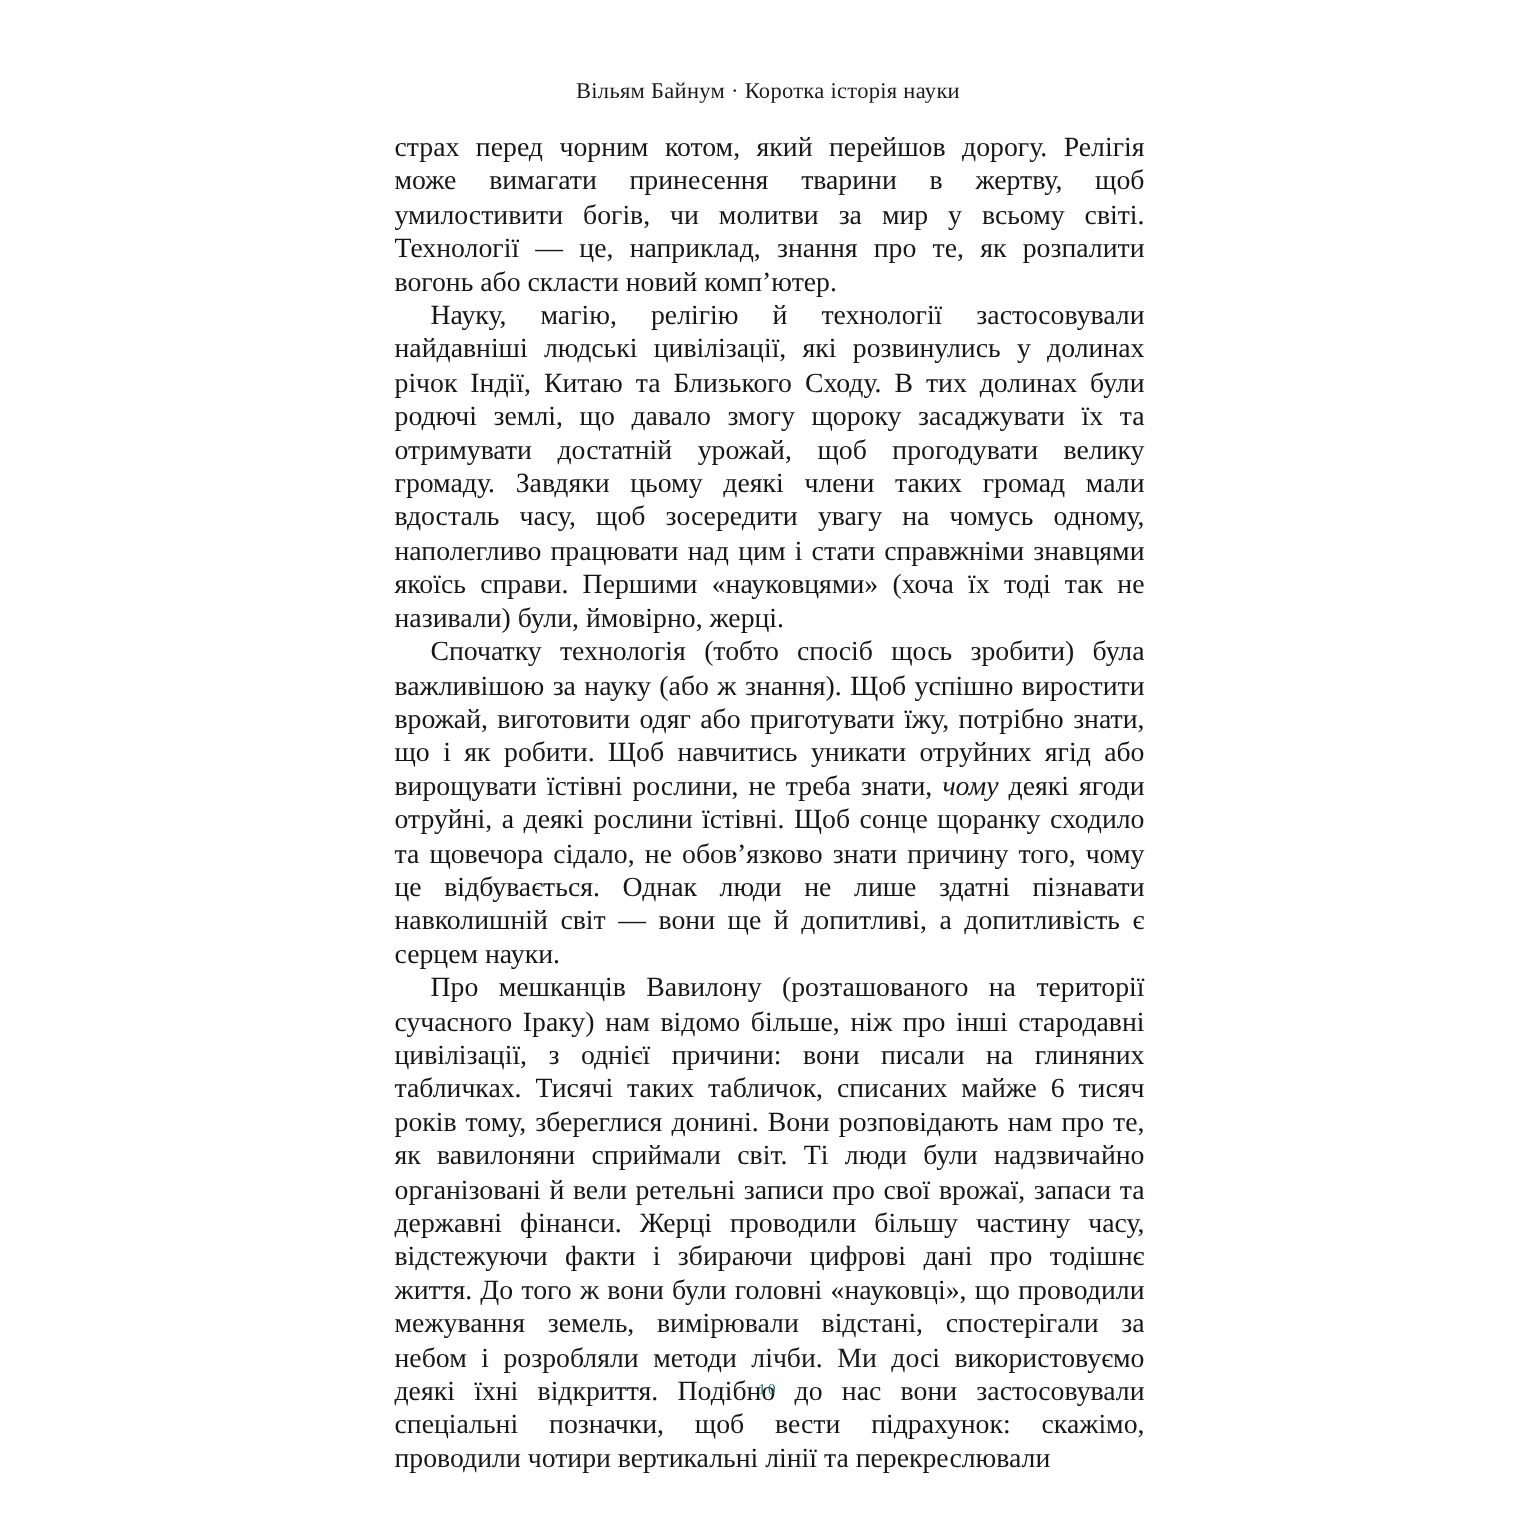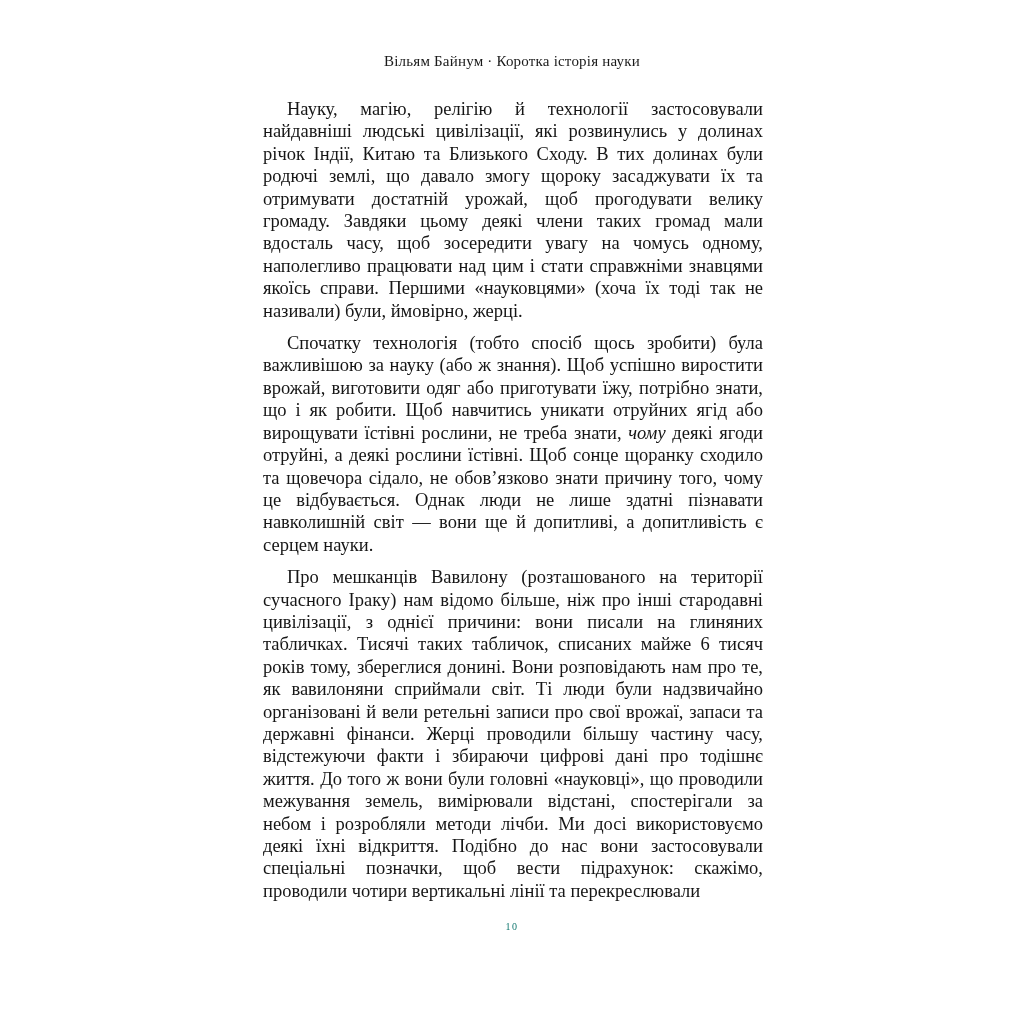--- a/index.html
+++ b/index.html
@@ -35,41 +35,42 @@
     left: 263px;
     width: 500px;
     font-size: 18.5px;
     line-height: 22.4px;
     text-align: justify;
     color: #161616;
     hyphens: auto;
     -webkit-hyphens: auto;
   }
   .para { text-indent: 0; }
-  .para.indent { text-indent: 24px; margin-top: 10px; }
+  .para.indent { text-indent: 24px; }
   .para em { }
   .page-number {
     position: absolute;
     top: 921px;
     left: 0;
     width: 100%;
     text-align: center;
     font-size: 10px;
     letter-spacing: 1.5px;
     color: #0f766e;
   }
 </style>
 </head>
 <body>
 
 <div class="page">
 
   <div class="running-head">Вільям Байнум · Коротка історія науки</div>
 
   <div class="text-block" lang="uk">
+    <p class="para">страх перед чорним котом, який перейшов дорогу. Релігія може вимагати принесення тварини в жертву, щоб умилостивити богів, чи молитви за мир у всьому світі. Технології — це, наприклад, знання про те, як розпалити вогонь або скласти новий комп’ютер.</p>
     <p class="para indent">Науку, магію, релігію й технології застосовували найдавніші людські цивілізації, які розвинулись у долинах річок Індії, Китаю та Близького Сходу. В тих долинах були родючі землі, що давало змогу щороку засаджувати їх та отримувати достатній урожай, щоб прогодувати велику громаду. Завдяки цьому деякі члени таких громад мали вдосталь часу, щоб зосередити увагу на чомусь одному, наполегливо працювати над цим і стати справжніми знавцями якоїсь справи. Першими «науковцями» (хоча їх тоді так не називали) були, ймовірно, жерці.</p>
     <p class="para indent"><span>Спочатку технологія (тобто спосіб щось зробити) була важливішою за науку (або ж знання). Щоб успішно виростити врожай, виготовити одяг або приготувати їжу, потрібно знати, що і як робити. Щоб навчитись уникати отруйних ягід або вирощувати їстівні рослини, не треба знати, </span><em>чому</em><span> деякі ягоди отруйні, а деякі рослини їстівні. Щоб сонце щоранку сходило та щовечора сідало, не обов’язково знати причину того, чому це відбувається. Однак люди не лише здатні пізнавати навколишній світ — вони ще й допитливі, а допитливість є серцем науки.</span></p>
     <p class="para indent">Про мешканців Вавилону (розташованого на території сучасного Іраку) нам відомо більше, ніж про інші стародавні цивілізації, з однієї причини: вони писали на глиняних табличках. Тисячі таких табличок, списаних майже 6 тисяч років тому, збереглися донині. Вони розповідають нам про те, як вавилоняни сприймали світ. Ті люди були надзвичайно організовані й вели ретельні записи про свої врожаї, запаси та державні фінанси. Жерці проводили більшу частину часу, відстежуючи факти і збираючи цифрові дані про тодішнє життя. До того ж вони були головні «науковці», що проводили межування земель, вимірювали відстані, спостерігали за небом і розробляли методи лічби. Ми досі використовуємо деякі їхні відкриття. Подібно до нас вони застосовували спеціальні позначки, щоб вести підрахунок: скажімо, проводили чотири вертикальні лінії та перекреслювали</p>
   </div>
 
   <div class="page-number">10</div>
 
 </div>
 
 </body></html>

